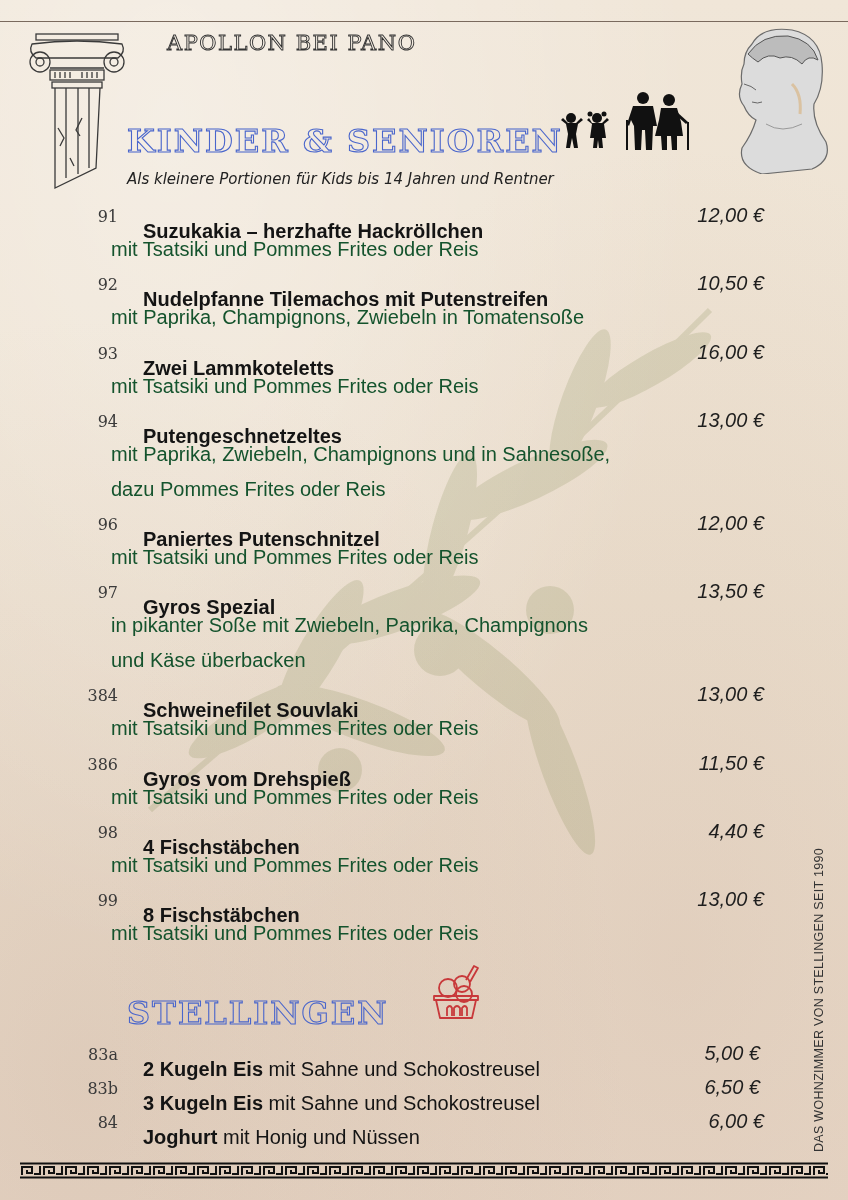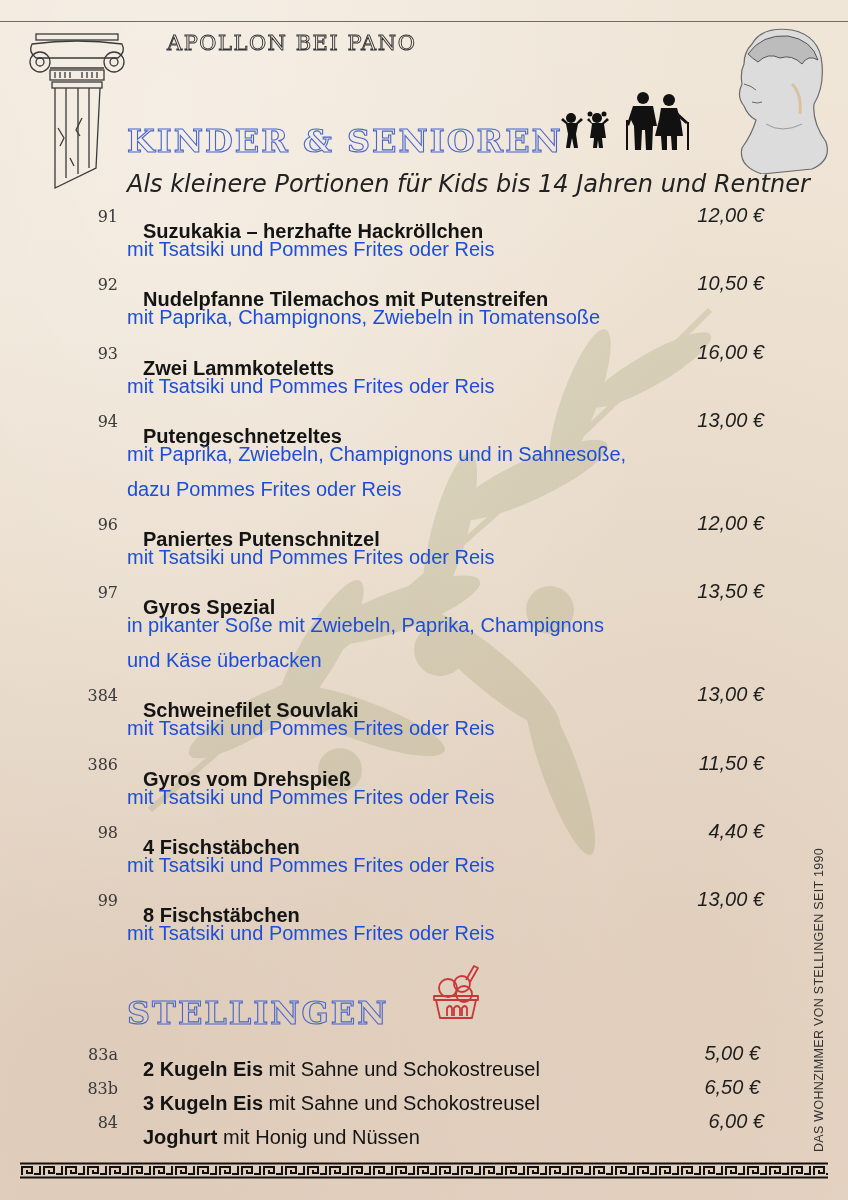--- a/index.html
+++ b/index.html
@@ -17,28 +17,28 @@
   .column-art{position:absolute;left:22px;top:28px;width:110px;height:162px;}
   .brand{position:absolute;left:143px;top:31px;font-family:"DejaVu Serif","Liberation Serif",serif;
     font-size:21px;letter-spacing:1.5px;color:transparent;margin-left:24px;-webkit-text-stroke:0.9px #333;}
   .bust{position:absolute;left:722px;top:24px;width:110px;height:150px;}
   .section-title{position:absolute;font-family:"DejaVu Serif","Liberation Serif",serif;
     color:transparent;-webkit-text-stroke:1.1px #4a66cc;letter-spacing:2px;font-weight:bold;margin-top:8px;}
   .t1{left:127px;top:114px;font-size:32px;}
   .t2{left:127px;top:986px;font-size:32px;}
   .people{position:absolute;left:557px;top:90px;width:140px;height:62px;}
   .icecream{position:absolute;left:430px;top:964px;width:52px;height:56px;}
-  .subtitle{position:absolute;left:127px;top:170px;font-size:24px;font-style:italic;color:#222;}
+  .subtitle{position:absolute;left:127px;top:170px;font-size:15px;font-style:italic;color:#222;}
   .row{position:absolute;left:16px;width:848px;height:34px;}
   .num{position:absolute;right:746px;top:7px;font-family:"DejaVu Serif","Liberation Serif",serif;
     font-size:16px;color:#3a3a3a;text-align:right;}
   .name{position:absolute;left:127px;top:4px;font-family:"Liberation Sans",sans-serif;font-size:20px;font-weight:bold;color:#141414;margin-top:16px;}
   .name .rest{font-weight:normal;}
   .price{position:absolute;right:100px;top:4px;font-family:"Liberation Sans",sans-serif;font-size:20px;color:#1e1e1e;font-style:italic;}
-  .desc{position:absolute;left:127px;font-family:"Liberation Sans",sans-serif;font-size:20px;color:#1d4ed8;}
+  .desc{position:absolute;left:111px;font-family:"Liberation Sans",sans-serif;font-size:20px;color:#14532d;}
   .meander{position:absolute;left:20px;top:1162px;width:808px;height:17px;}
   .sidetext{position:absolute;left:812px;top:1152px;transform-origin:0 0;transform:rotate(-90deg);
     font-family:"Liberation Sans",sans-serif;font-size:12.5px;color:#333;white-space:nowrap;letter-spacing:0.3px;}
 </style>
 </head>
 <body>
 
 <div class="topline"></div>
 
 <svg class="olive" viewBox="0 0 640 640">

